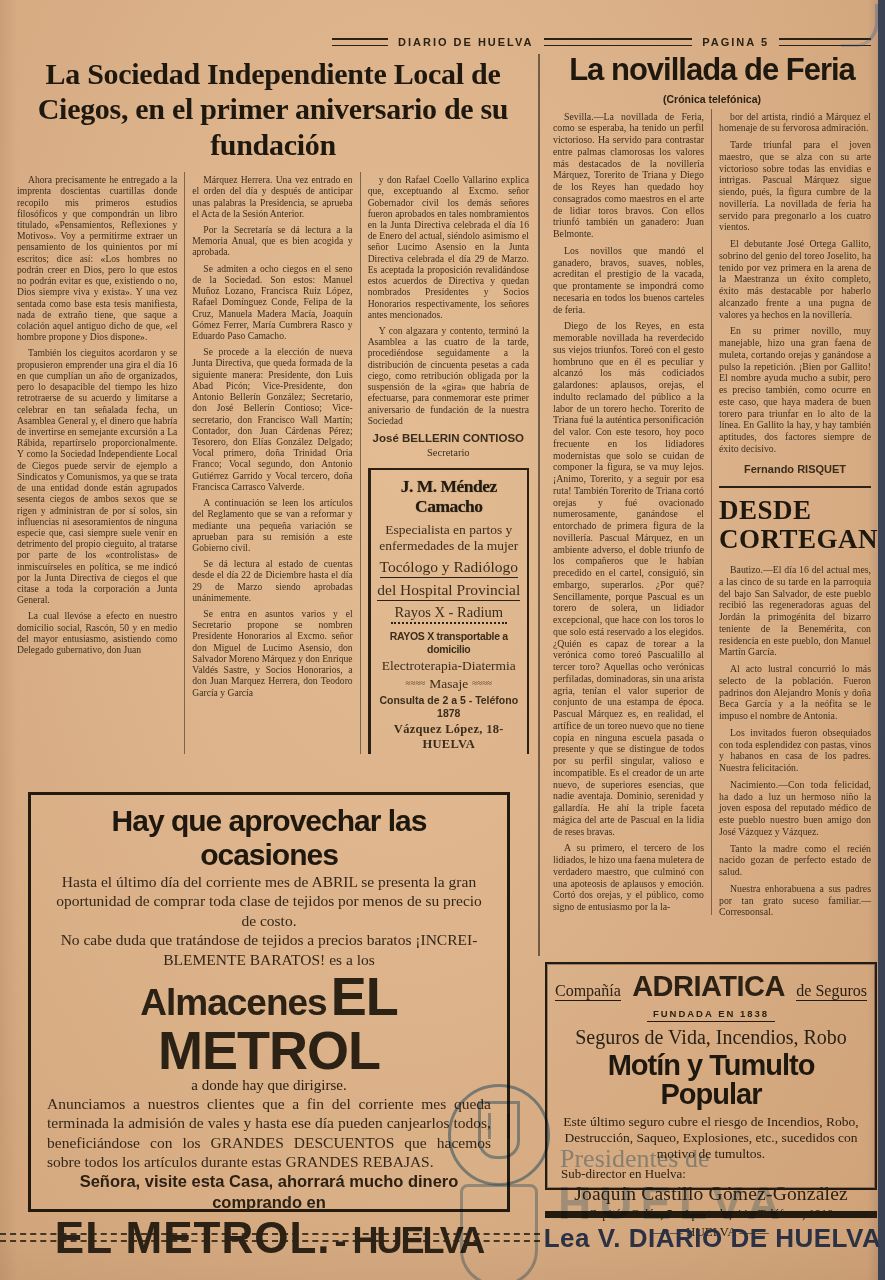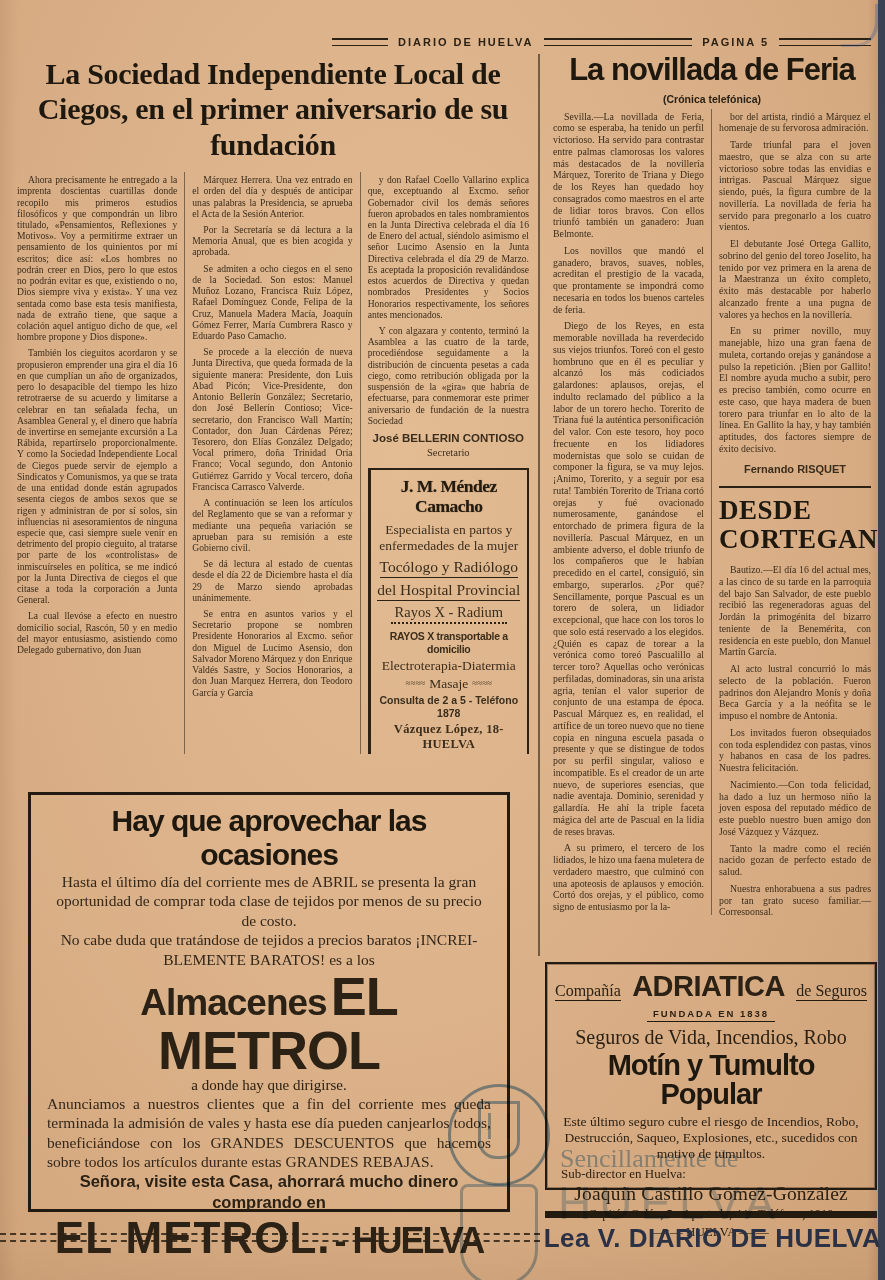--- a/index.html
+++ b/index.html
@@ -99,21 +99,21 @@
   .stamp .emblem{position:absolute;left:8px;top:4px;width:96px;height:96px;border:3px solid rgba(47,111,174,.55);
     border-radius:50%;}
   .stamp .emblem::before{content:"";position:absolute;left:27px;top:14px;width:36px;height:52px;
     border:3px solid rgba(47,111,174,.5);border-radius:0 0 18px 18px;}
   .stamp .emblem::after{content:"";position:absolute;left:37px;top:26px;width:16px;height:26px;
     border-left:3px solid rgba(47,111,174,.45);border-right:3px solid rgba(47,111,174,.45);}
   .stamp .emblem2{position:absolute;left:20px;top:104px;width:72px;height:96px;
     border:3px solid rgba(47,111,174,.4);border-radius:8px 8px 36px 36px;}
   .stamp .wm1{position:absolute;left:120px;top:64px;font-size:26px;color:rgba(47,111,174,.45);
     font-family:"Liberation Serif",serif;white-space:nowrap;}
-  .stamp .wm2{position:absolute;left:118px;top:96px;font-family:"Liberation Sans",sans-serif;font-weight:normal;
+  .stamp .wm2{position:absolute;left:118px;top:96px;font-family:"Liberation Sans",sans-serif;font-weight:bold;
     font-size:46px;letter-spacing:8px;color:rgba(47,111,174,.30);white-space:nowrap;}
   .mark-tr{position:absolute;right:6px;top:4px;width:34px;height:40px;z-index:25;opacity:.5;
     border-right:4px solid rgba(40,80,150,.6);border-bottom:3px solid rgba(40,80,150,.45);
     border-radius:0 0 60% 0;pointer-events:none;}
 </style>
 </head>
 <body>
 
 <div id="page">
 
@@ -235,19 +235,19 @@
     <div class="cty">—:—   HUELVA   —:—</div>
   </div>
 
   <div class="dashes"></div>
   <div class="footer-bar"></div>
   <div class="footer-text">Lea V. DIARIO DE HUELVA</div>
 
   <div class="stamp">
     <div class="emblem"></div>
     <div class="emblem2"></div>
-    <div class="wm1">Sencillamente de</div>
+    <div class="wm1">Presidentes de</div>
     <div class="wm2">HUELVA</div>
   </div>
   <div class="mark-tr"></div>
   <div class="scan-edge"></div>
 
 </div>
 
 </body></html>

